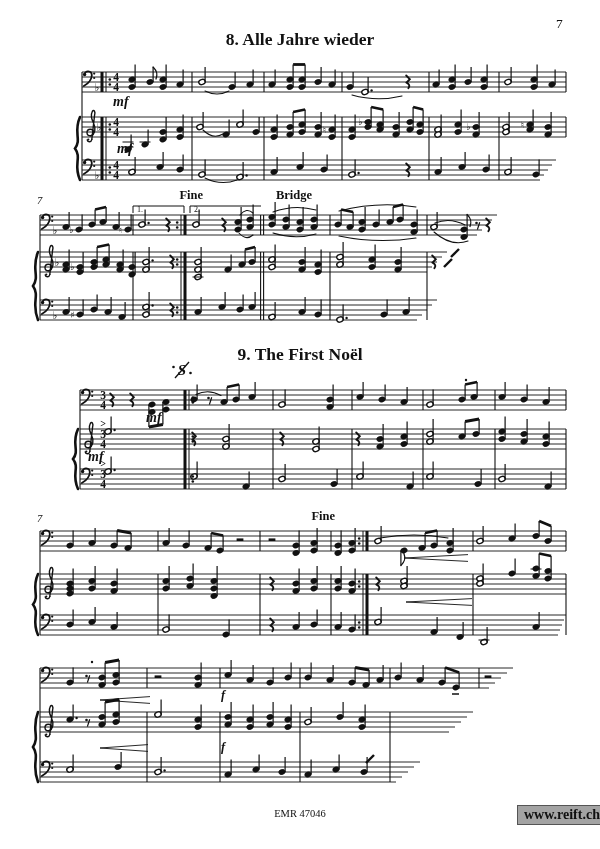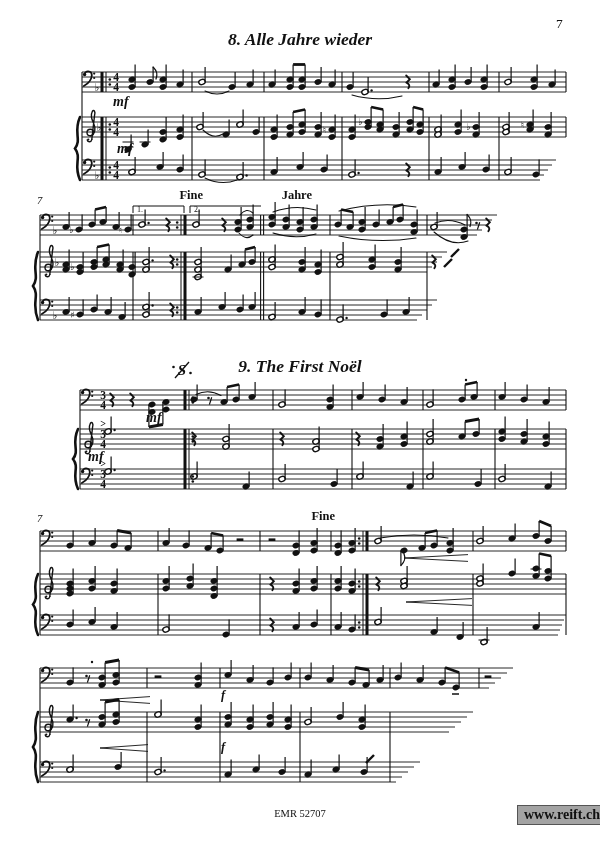--- a/index.html
+++ b/index.html
@@ -1,20 +1,20 @@
 <!DOCTYPE html>
 <html><head>
 <meta charset="utf-8">
 <style>
   html,body{margin:0;padding:0;background:#e8e8e8;}
   #page{position:relative;width:600px;height:849px;background:#ffffff;margin:0 auto;overflow:hidden;
         font-family:"Liberation Serif",serif;color:#111;}
   #score{position:absolute;left:0;top:0;}
   .t{position:absolute;white-space:nowrap;color:#111;}
-  .title{left:0;width:600px;text-align:center;font-size:17.5px;font-weight:bold;font-style:italic;}
+  .title{left:0;width:600px;text-align:center;font-size:17.5px;font-weight:bold;}
   .pgnum{font-size:13.5px;}
   .mnum{font-size:10.5px;font-style:italic;}
   .section{font-size:12.5px;font-weight:bold;text-align:right;width:54px;}
   .volta{font-size:8px;}
   .dyn{font-size:14px;font-weight:bold;font-style:italic;}
   .dynf{font-size:12.5px;font-weight:bold;font-style:italic;}
   .footer{font-size:10.5px;}
   .sitebox{font-size:14px;font-weight:bold;border:1px solid #555;padding:1px 6px;background:#a3a3a3;}
 </style>
 </head>
@@ -974,33 +974,33 @@
       <line x1="366" y1="763" x2="374" y2="755" stroke="#111111" stroke-width="2.4"></line>
       <line x1="452" y1="694" x2="459" y2="694" stroke="#111111" stroke-width="1.5"></line>
     </svg>
 
   <div class="t pgnum" style="left:556px;top:16px;">7</div>
 
   <div class="t title" style="top:29px;">8. Alle Jahre wieder</div>
 
   <div class="t mnum" style="left:37px;top:195px;">7</div>
   <div class="t section" style="left:149px;top:188px;">Fine</div>
-  <div class="t section" style="left:258px;top:188px;">Jahre</div>
+  <div class="t section" style="left:258px;top:188px;">Bridge</div>
   <div class="t volta" style="left:137px;top:205px;">1.</div>
   <div class="t volta" style="left:194px;top:205px;">2.</div>
 
   <div class="t dyn" style="left:113px;top:94px;">mf</div>
   <div class="t dyn" style="left:117px;top:141px;">mf</div>
 
-  <div class="t title" style="top:356px;">9. The First Noël</div>
+  <div class="t title" style="top:344px;">9. The First Noël</div>
 
   <div class="t dyn" style="left:146px;top:410px;">mf</div>
   <div class="t dyn" style="left:88px;top:449px;">mf</div>
 
   <div class="t mnum" style="left:37px;top:513px;">7</div>
   <div class="t section" style="left:281px;top:509px;">Fine</div>
 
   <div class="t dynf" style="left:221px;top:688px;">f</div>
   <div class="t dynf" style="left:221px;top:740px;">f</div>
 
-  <div class="t footer" style="left:0;width:600px;text-align:center;top:808px;">EMR 52707</div>
+  <div class="t footer" style="left:0;width:600px;text-align:center;top:808px;">EMR 47046</div>
   <div class="t sitebox" style="left:517px;top:805px;">www.reift.ch</div>
 </div>
 
 </body></html>

